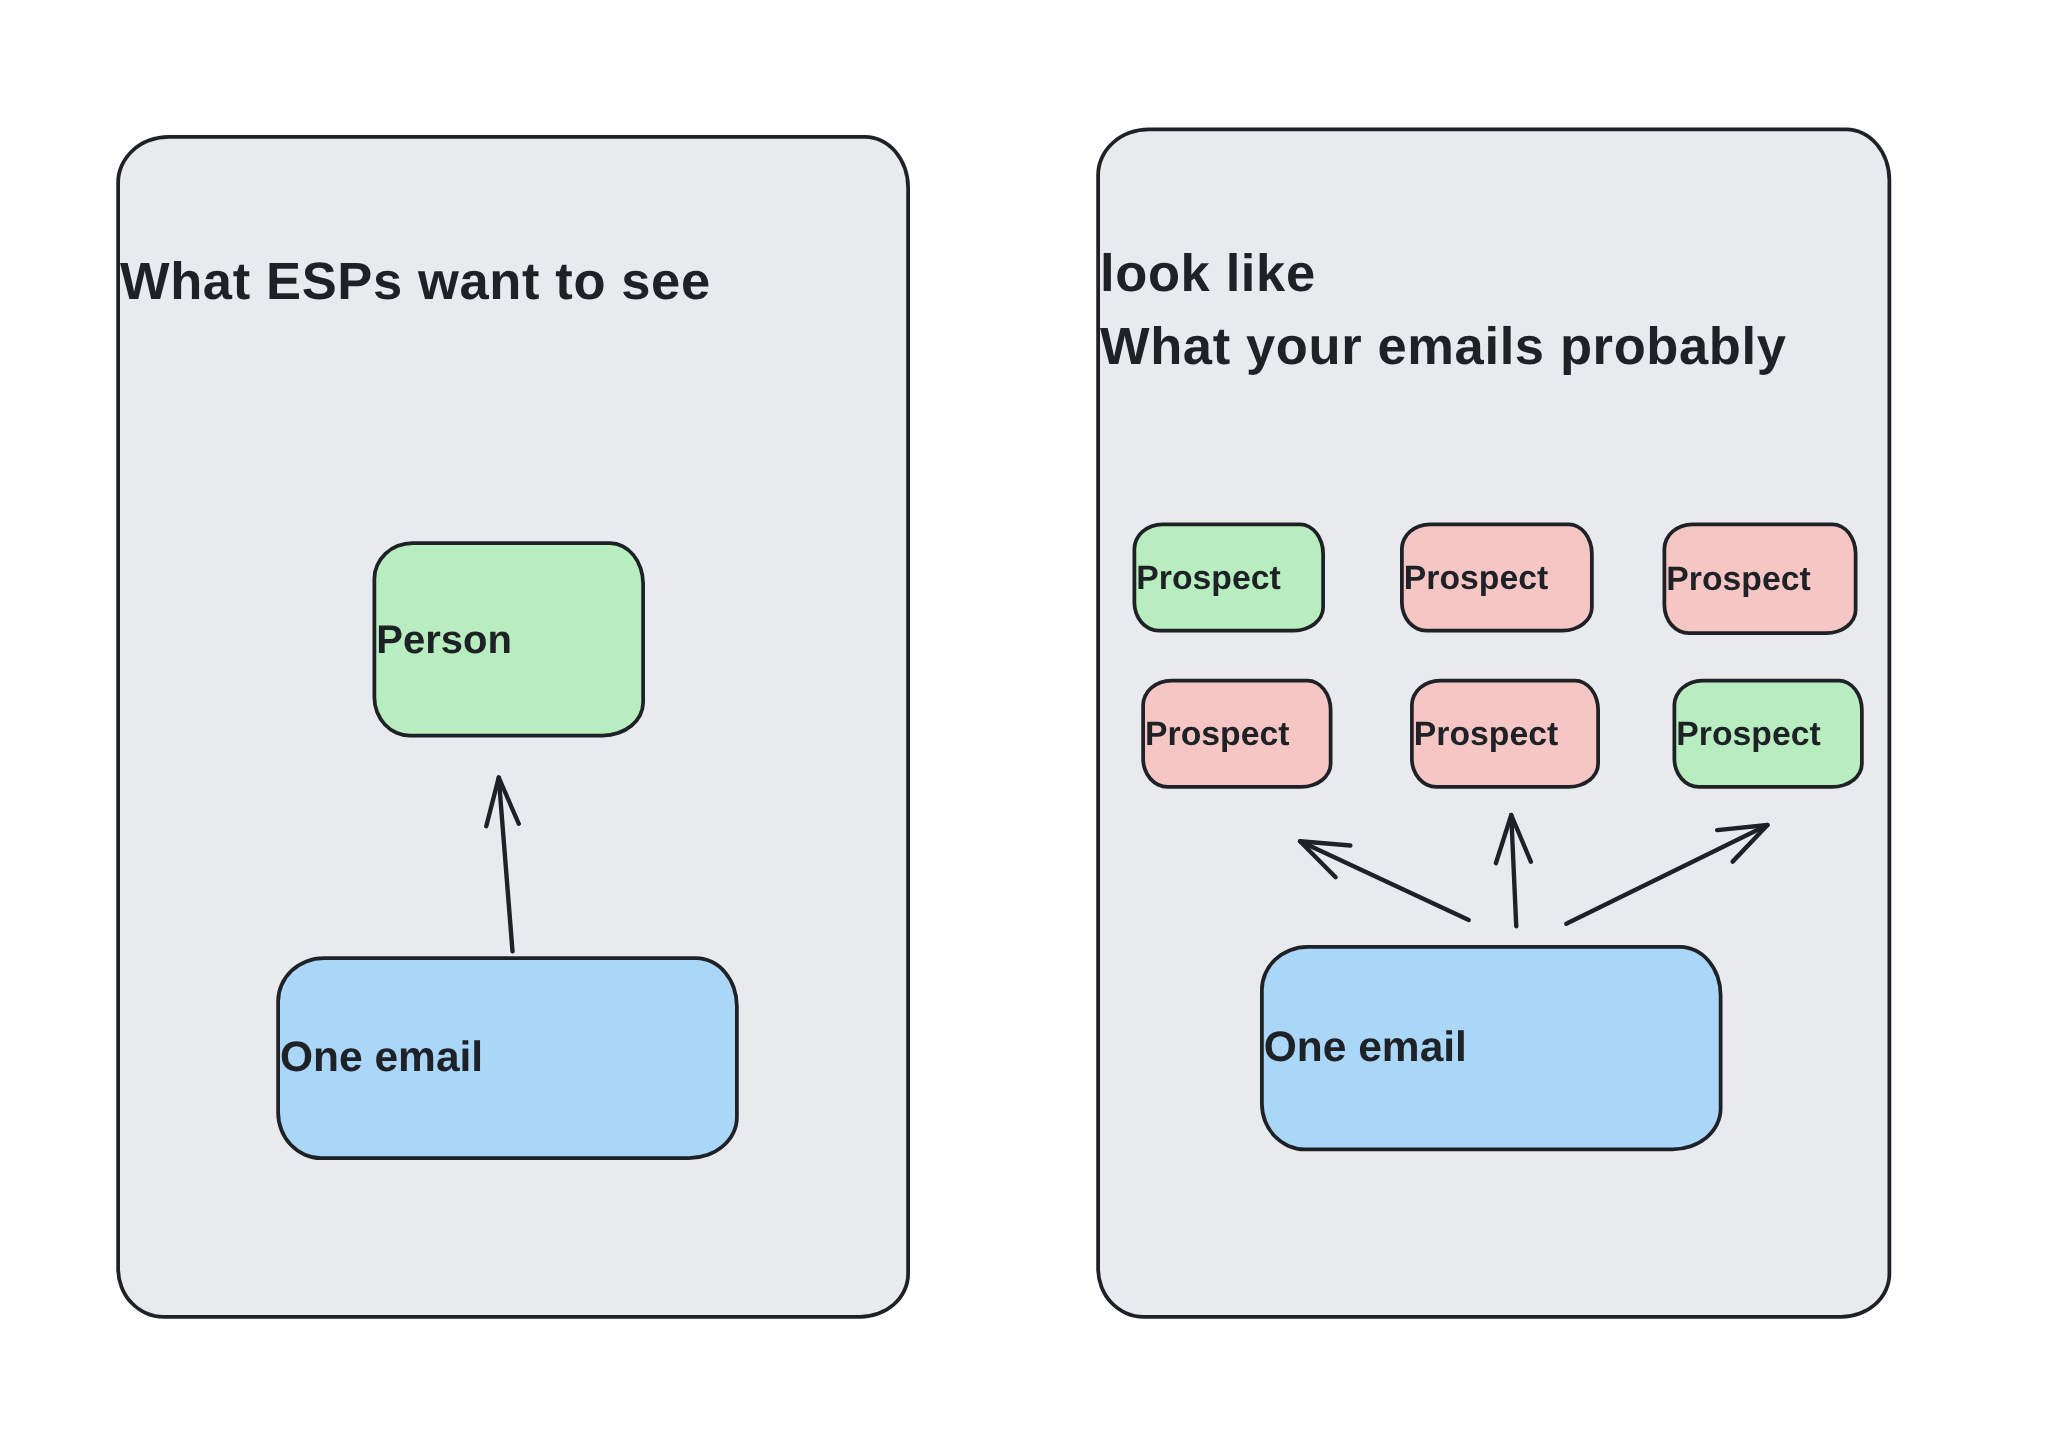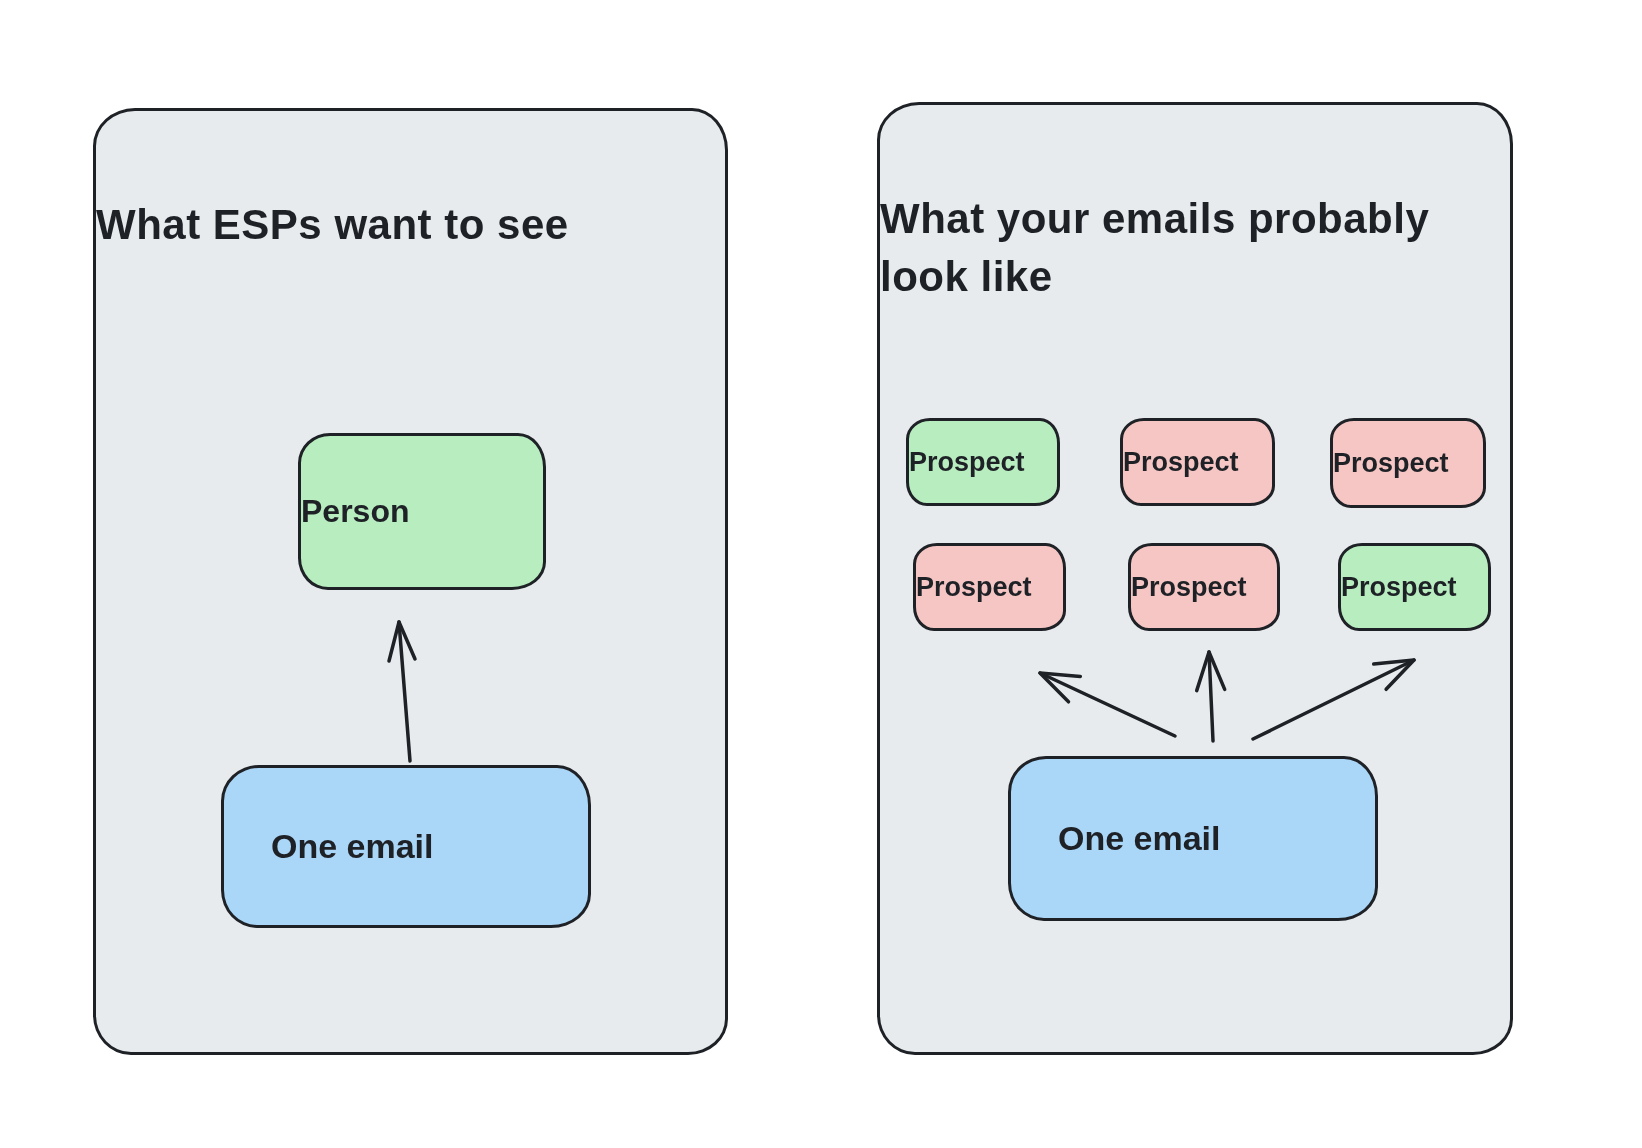--- a/index.html
+++ b/index.html
@@ -23,29 +23,28 @@
     position:absolute; top:85px; left:0; width:100%;
     text-align:left; font-size:42px; font-weight:bold; line-height:58px;
     letter-spacing:0.5px; color:var(--text);
   }
   .node{
     position:absolute; display:flex; align-items:center; justify-content:flex-start;
     border:3.5px solid var(--stroke); font-weight:bold; color:var(--text);
     text-align:center;
   }
   .node-person{
-    left:202px; top:322px; width:248px; height:157px; font-size:32px;
+    left:202px; top:322px; width:218px; height:157px; font-size:32px;
     border-radius:32px 28px 34px 30px / 30px 34px 28px 32px;
     background:var(--green);
   }
   .node-email{
     width:370px; font-size:34px;
     border-radius:38px 34px 40px 36px / 36px 40px 34px 38px;
     background:var(--blue);
-    padding-left:47px;
   }
   .node-email.left-email{left:125px; top:654px; height:163px;}
   .node-email.right-email{left:128px; top:651px; height:165px;}
   .node-prospect{
     width:154px; height:88px; font-size:27px;
     border-radius:24px 20px 25px 21px / 21px 25px 20px 24px;
   }
   .p1{left:26px;  top:313px;}
   .p2{left:240px; top:313px; width:155px;}
   .p3{left:450px; top:313px; width:156px; height:90px;}
@@ -75,22 +74,22 @@
       <polyline points="293,550 303,511 319,548"></polyline>
     </svg>
 
     <div class="node node-email left-email">
       <span>One email</span>
     </div>
   </div>
 
   <div class="panel panel-right">
     <div class="panel-title">
+      <div>look like</div>
       <div>What your emails probably</div>
-      <div>look like</div>
     </div>
 
     <div class="node node-prospect p1" style="background-color: rgb(183, 237, 191);">
       <span>Prospect</span>
     </div>
     <div class="node node-prospect p2" style="background-color: rgb(245, 198, 195);">
       <span>Prospect</span>
     </div>
     <div class="node node-prospect p3" style="background-color: rgb(245, 198, 195);">
       <span>Prospect</span>

